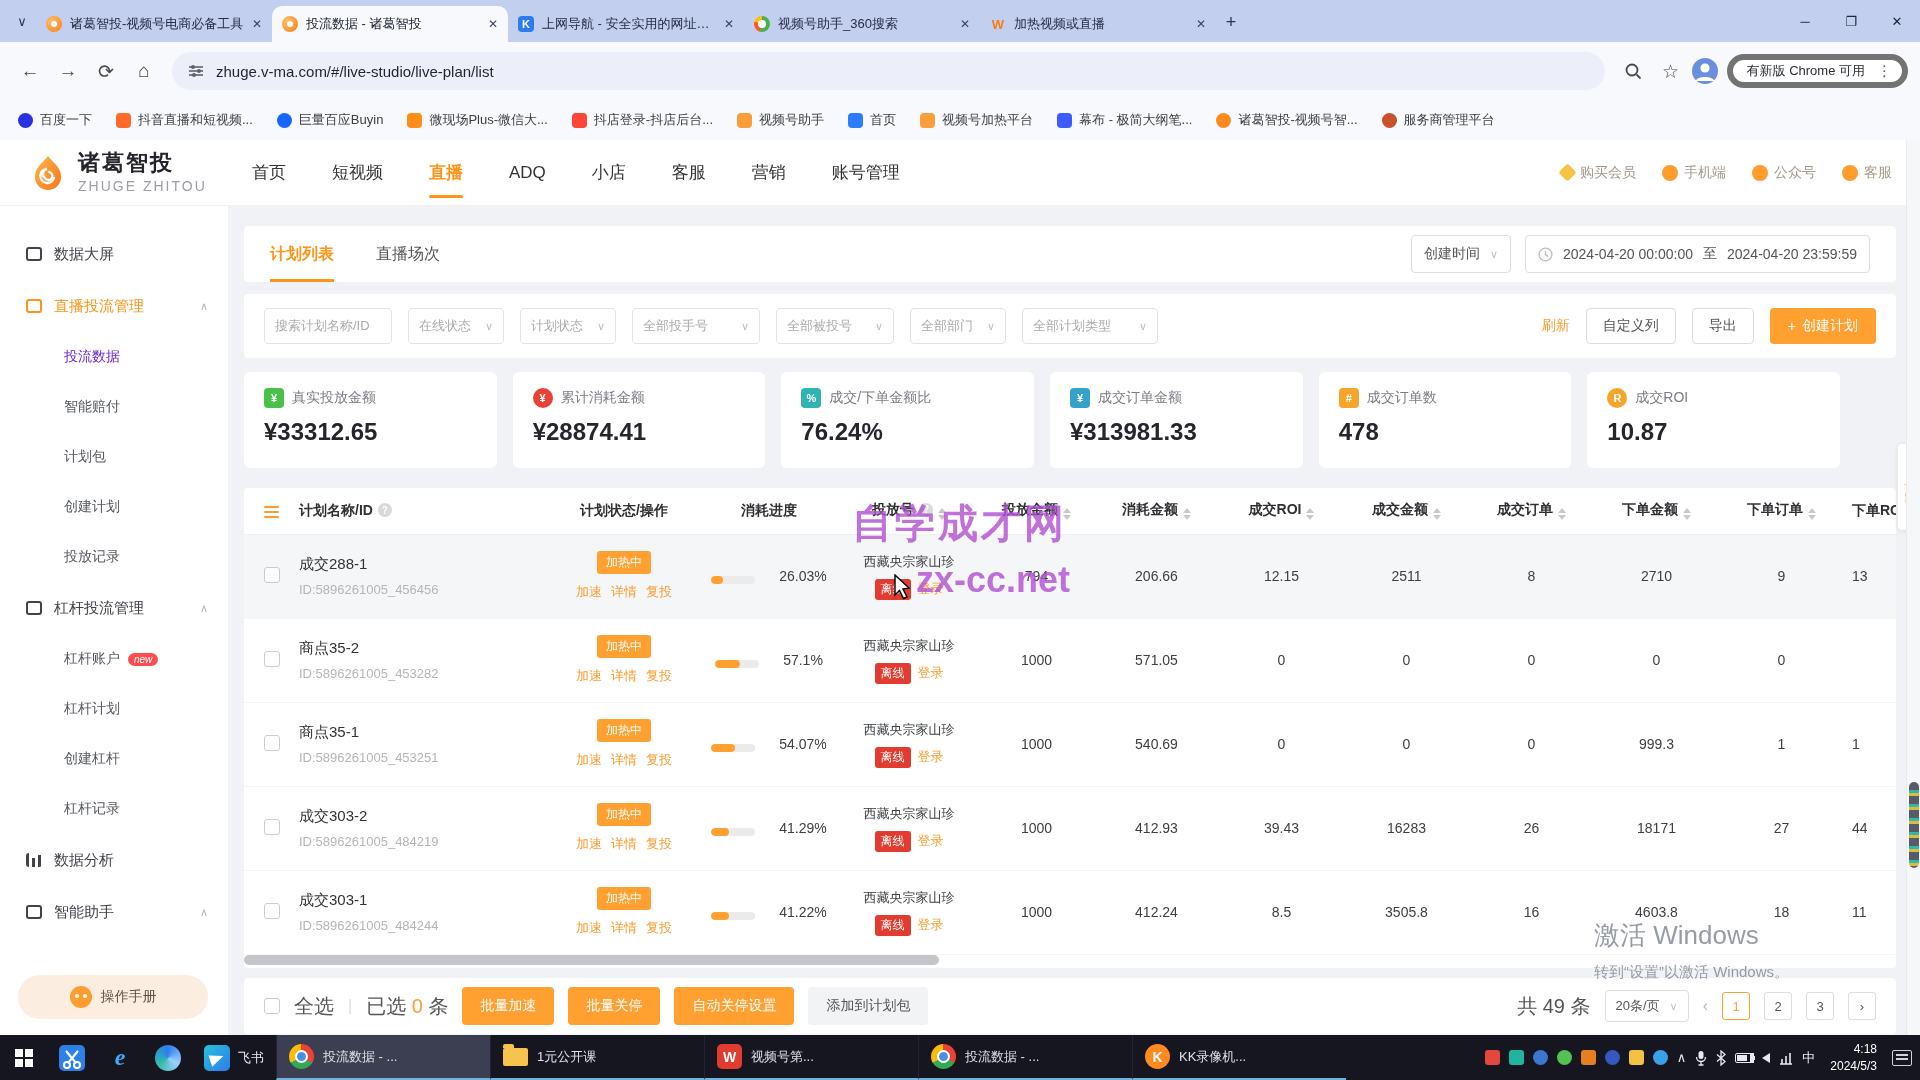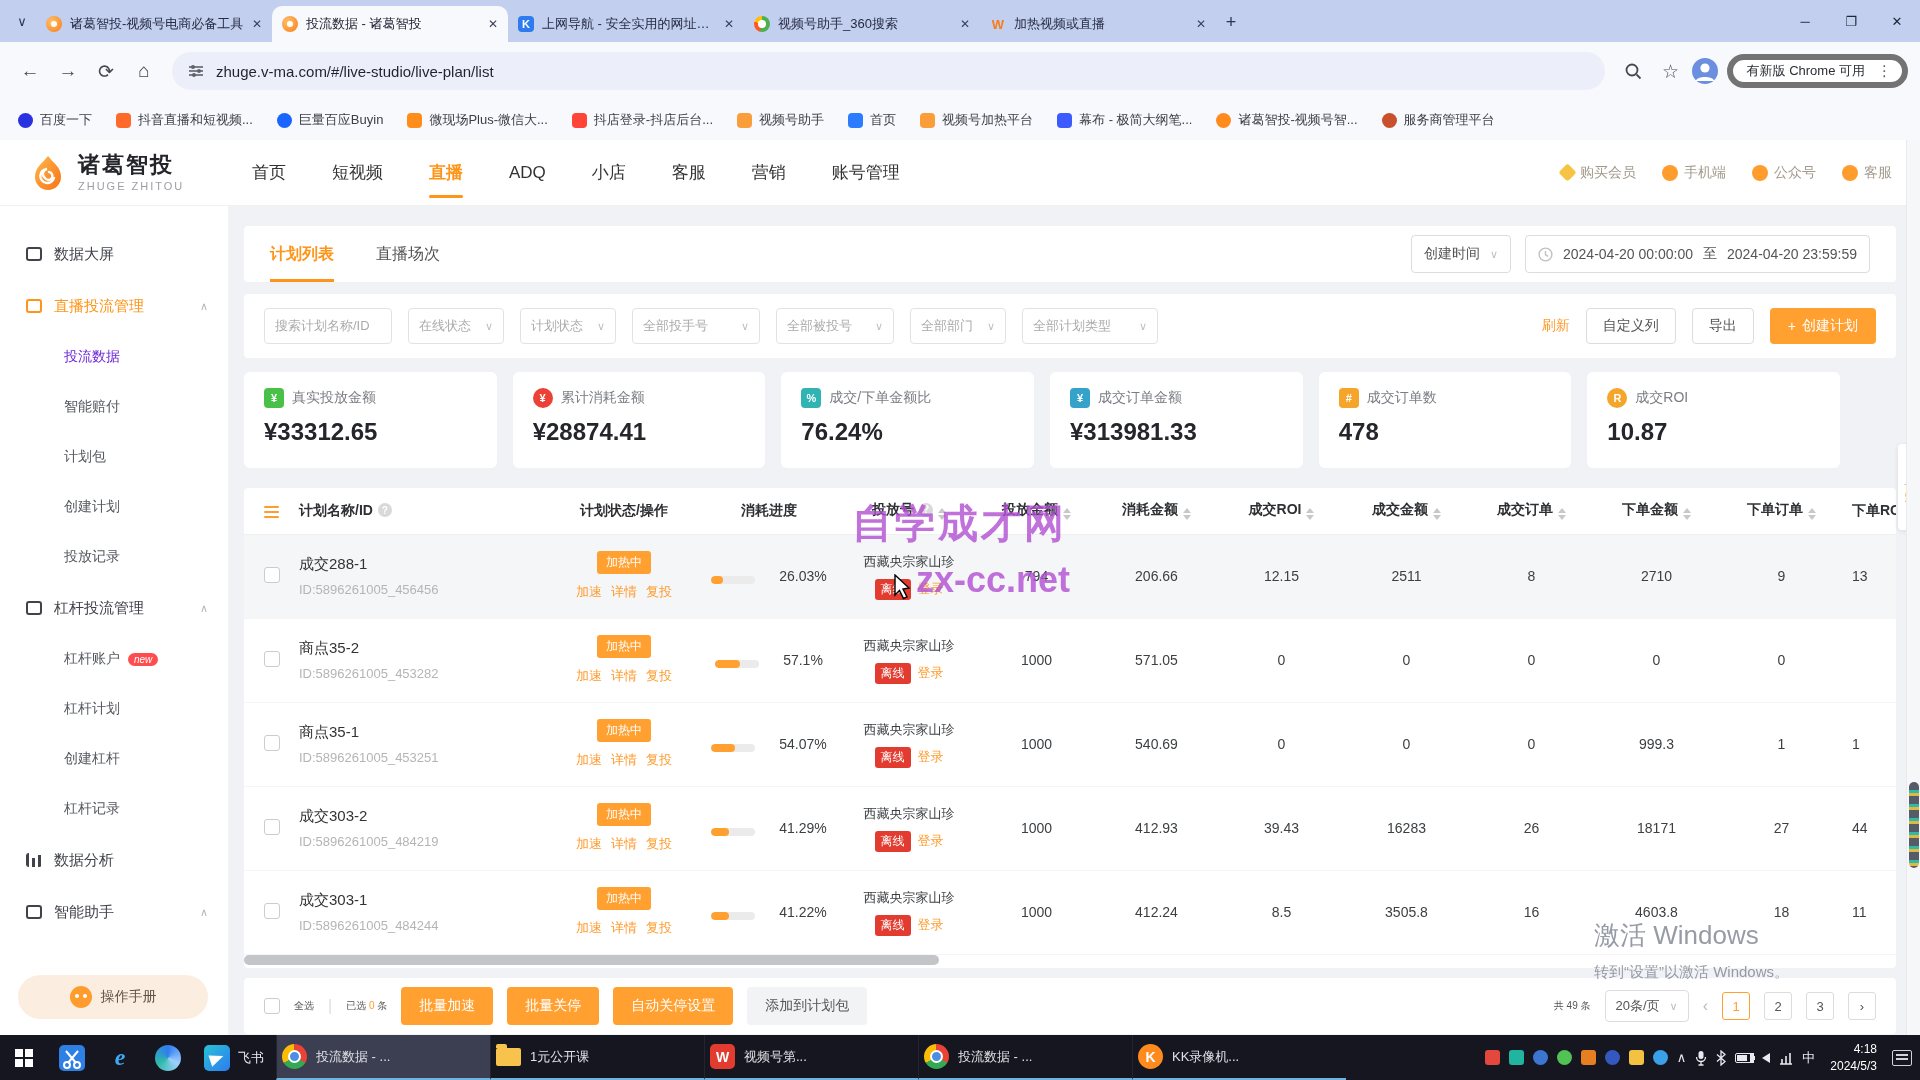--- a/index.html
+++ b/index.html
@@ -38,21 +38,21 @@
 
 .bookmarks{position:absolute;top:100px;left:0;right:0;height:40px;background:#f8f9fd;display:flex;align-items:center;padding:0 18px;gap:24px}
 .bm{display:flex;align-items:center;gap:7px;font-size:13px;color:#3a3f45;white-space:nowrap}
 .bm-ic{width:15px;height:15px;border-radius:4px;flex:none}
 
 
 .page{position:absolute;top:140px;left:0;right:0;bottom:45px;display:flex;flex-direction:column;background:#f0f2f5}
 .site-header{height:66px;background:#fff;display:flex;align-items:center;padding:0 28px;border-bottom:1px solid #f1f1f1;flex:none}
 .logo{display:flex;align-items:center;gap:10px;width:206px}
 .logo-cn{font-size:22px;font-weight:bold;color:#24252b;letter-spacing:2px;line-height:1}
-.logo-en{font-size:11px;color:#9b9ea6;letter-spacing:2px;margin-top:4px}
+.logo-en{font-size:14px;color:#9b9ea6;letter-spacing:2px;margin-top:4px}
 .nav{display:flex;gap:46px;margin-left:18px;height:66px}
 .nav-item{font-size:17px;color:#333;line-height:66px;position:relative}
 .nav-item.active{color:#ff9518;font-weight:bold}
 .nav-item.active::after{content:"";position:absolute;left:50%;transform:translateX(-50%);bottom:8px;width:34px;height:3px;background:#ff9518;border-radius:2px}
 .hdr-right{margin-left:auto;display:flex;gap:26px;align-items:center}
 .hdr-link{display:flex;align-items:center;gap:6px;font-size:14px;color:#a39a8c}
 .h-ic{width:16px;height:16px;border-radius:50%;background:#ff9c2e;flex:none}
 .h-ic.diamond{border-radius:3px;transform:rotate(45deg);background:#f6c344;width:13px;height:13px}
 
 
@@ -123,21 +123,21 @@
 .help{display:inline-flex;width:14px;height:14px;border-radius:50%;background:#d9d9d9;color:#fff;font-size:10px;align-items:center;justify-content:center;margin-left:5px;vertical-align:1px}
 .sort{display:inline-flex;flex-direction:column;gap:2px;margin-left:5px;vertical-align:1px}
 .sort i{width:0;height:0;border-left:4px solid transparent;border-right:4px solid transparent}
 .sort .up{border-bottom:5px solid #c8c8c8}
 .sort .dn{border-top:5px solid #c8c8c8}
 .lastcol{text-align:left;padding-left:8px}
 .hscroll{position:absolute;bottom:3px;left:0;width:695px;height:10px;background:#c3c5c9;border-radius:5px}
 
 
 .footer-card{margin-top:10px;height:56px;display:flex;align-items:center;gap:14px;padding:0 20px}
-.ftxt{font-size:10px;color:#555}
+.ftxt{font-size:20px;color:#555}
 .fdiv{color:#ddd}
 .orange{color:#ff9c2e}
 .btn-org{height:38px;padding:0 18px;background:#ffa030;color:#fff;border-radius:4px;font-size:14px;display:flex;align-items:center}
 .btn-gray{background:#f2f3f5;color:#555}
 .frt2{margin-left:auto;display:flex;align-items:center;gap:14px}
 .psel{height:32px;border:1px solid #ddd;border-radius:4px;display:flex;align-items:center;gap:10px;padding:0 10px;font-size:13px;color:#555;background:#fff}
 .pg{width:28px;height:28px;border:1px solid #dcdcdc;border-radius:3px;display:flex;align-items:center;justify-content:center;font-size:13px;color:#555;background:#fff}
 .pg.cur{border-color:#ffa030;color:#ffa030}
 .pgarrow{color:#bbb;font-size:16px}
 
@@ -157,21 +157,21 @@
 .tb-ic{width:48px;display:flex;align-items:center;justify-content:center;flex:none}
 .winlogo{display:grid;grid-template-columns:8px 8px;grid-gap:2px}
 .winlogo i{width:8px;height:8px;background:#fff}
 .sq{width:26px;height:26px;border-radius:5px;position:relative}
 .ie{color:#3fa9f5;font-size:24px;font-family:"Liberation Serif",serif;font-style:italic;font-weight:bold}
 .ie::after{content:"e"}
 .orb{border-radius:50%;background:conic-gradient(#2e7bf0,#9fd0ff,#2fb9a9,#2e7bf0)}
 .feishu{background:linear-gradient(135deg,#27c2d7,#2e7bf0)}
 .feishu::after{content:"";position:absolute;left:6px;top:8px;border-left:14px solid #fff;border-top:5px solid transparent;border-bottom:7px solid transparent;transform:rotate(-18deg)}
 .tb-pin{display:flex;align-items:center;gap:8px;padding:0 12px;color:#e8eaef;font-size:13px}
-.tb-app{display:flex;align-items:center;gap:9px;padding:0 5px;width:214px;border-left:1px solid #23242f;border-bottom:2px solid #6fb3e0;color:#dfe1e6;font-size:13px;flex:none}
+.tb-app{display:flex;align-items:center;gap:9px;padding:0 12px;width:214px;border-left:1px solid #23242f;border-bottom:2px solid #6fb3e0;color:#dfe1e6;font-size:13px;flex:none}
 .tb-app.active{background:#3c3f52}
 .tb-app span.lbl{white-space:nowrap;overflow:hidden;text-overflow:ellipsis}
 .ic-chrome{width:25px;height:25px;border-radius:50%;background:conic-gradient(#ea4335 0 120deg,#34a853 120deg 240deg,#fbbc05 240deg 360deg);position:relative;flex:none}
 .ic-chrome::after{content:"";position:absolute;inset:6px;background:#4a90e2;border:2px solid #fff;border-radius:50%}
 .ic-folder{width:25px;height:18px;background:#f7c34c;border-radius:2px;position:relative;flex:none}
 .ic-folder::before{content:"";position:absolute;top:-4px;left:0;width:11px;height:4px;background:#f7c34c;border-radius:2px 2px 0 0}
 .ic-wps{width:25px;height:25px;border-radius:5px;background:#e23c30;position:relative;flex:none}
 .ic-wps::after{content:"W";position:absolute;inset:0;display:flex;align-items:center;justify-content:center;color:#fff;font-weight:bold;font-size:14px}
 .ic-kk{width:25px;height:25px;border-radius:50%;background:#ff8a1e;position:relative;flex:none}
 .ic-kk::after{content:"K";position:absolute;inset:0;display:flex;align-items:center;justify-content:center;color:#fff;font-weight:bold;font-size:14px}

